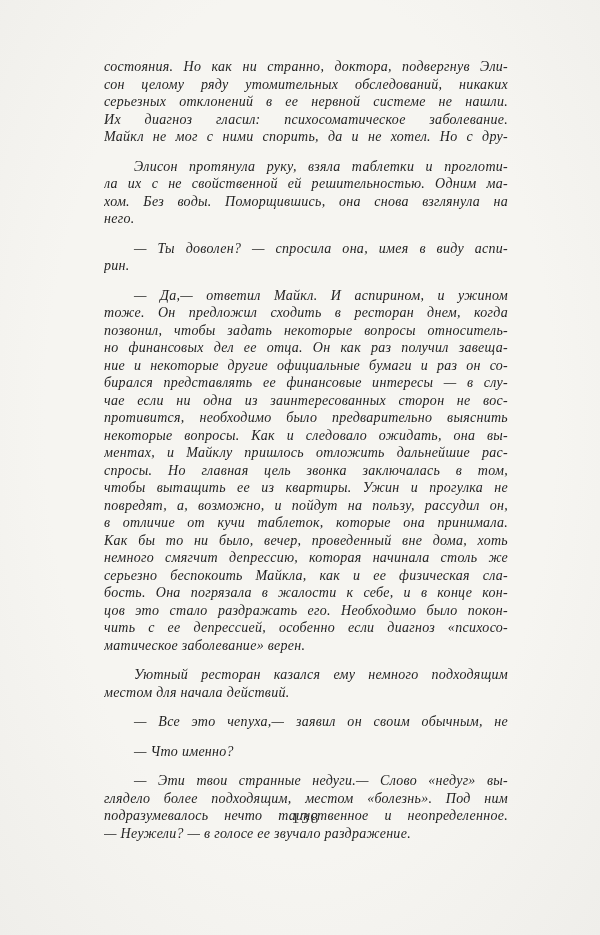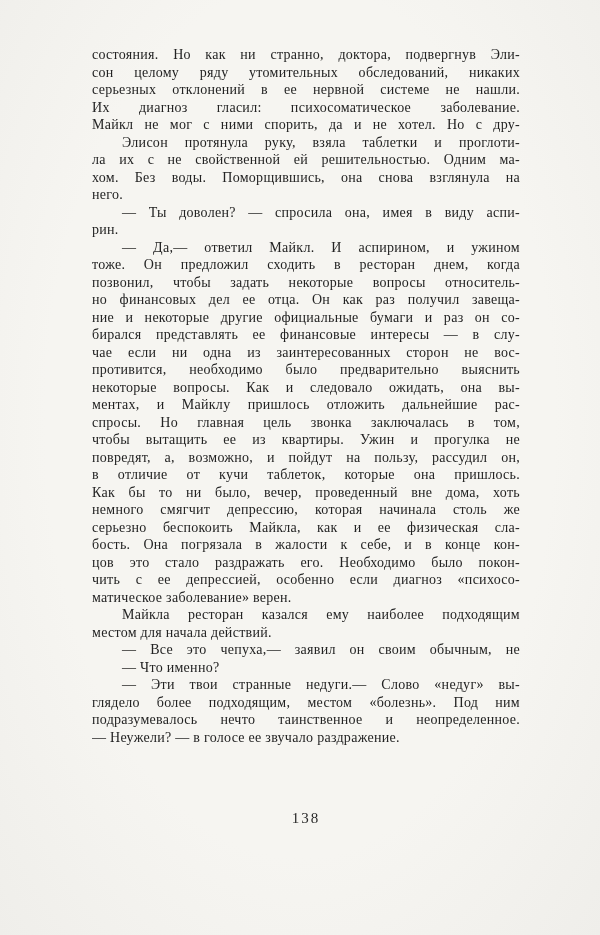--- a/index.html
+++ b/index.html
@@ -25,22 +25,23 @@
     position: absolute;
     left: 92px;
     top: 46px;
     width: 428px;
     color: #232323;
     font-size: 14px;
     line-height: 17.5px;
     letter-spacing: 0.02em;
   }
   .paragraph {
-    margin: 0;
+    margin: 12px;
     padding: 0;
+    font-style: italic;
   }
   .line {
     height: 17.5px;
     text-align: justify;
     text-align-last: justify;
     white-space: normal;
     overflow: hidden;
   }
   .line.last {
     text-align-last: left;
@@ -88,31 +89,31 @@
         <div class="line">но финансовых дел ее отца. Он как раз получил завеща-</div>
         <div class="line">ние и некоторые другие официальные бумаги и раз он со-</div>
         <div class="line">бирался представлять ее финансовые интересы — в слу-</div>
         <div class="line">чае если ни одна из заинтересованных сторон не вос-</div>
         <div class="line">противится, необходимо было предварительно выяснить</div>
         <div class="line">некоторые вопросы. Как и следовало ожидать, она вы-</div>
         <div class="line">ментах, и Майклу пришлось отложить дальнейшие рас-</div>
         <div class="line">спросы. Но главная цель звонка заключалась в том,</div>
         <div class="line">чтобы вытащить ее из квартиры. Ужин и прогулка не</div>
         <div class="line">повредят, а, возможно, и пойдут на пользу, рассудил он,</div>
-        <div class="line">в отличие от кучи таблеток, которые она пришлось.</div>
+        <div class="line">в отличие от кучи таблеток, которые она принимала.</div>
         <div class="line">Как бы то ни было, вечер, проведенный вне дома, хоть</div>
         <div class="line">немного смягчит депрессию, которая начинала столь же</div>
         <div class="line">серьезно беспокоить Майкла, как и ее физическая сла-</div>
         <div class="line">бость. Она погрязала в жалости к себе, и в конце кон-</div>
         <div class="line">цов это стало раздражать его. Необходимо было покон-</div>
         <div class="line">чить с ее депрессией, особенно если диагноз «психосо-</div>
         <div class="line last">матическое заболевание» верен.</div>
       </div>
       <div class="paragraph">
-        <div class="line indent">Майкла ресторан казался ему наиболее подходящим</div>
+        <div class="line indent">Уютный ресторан казался ему немного подходящим</div>
         <div class="line last">местом для начала действий.</div>
       </div>
       <div class="paragraph">
         <div class="line indent">— Все это чепуха,— заявил он своим обычным, не</div>
       </div>
       <div class="paragraph">
         <div class="line indent last">— Что именно?</div>
       </div>
       <div class="paragraph">
         <div class="line indent">— Эти твои странные недуги.— Слово «недуг» вы-</div>

